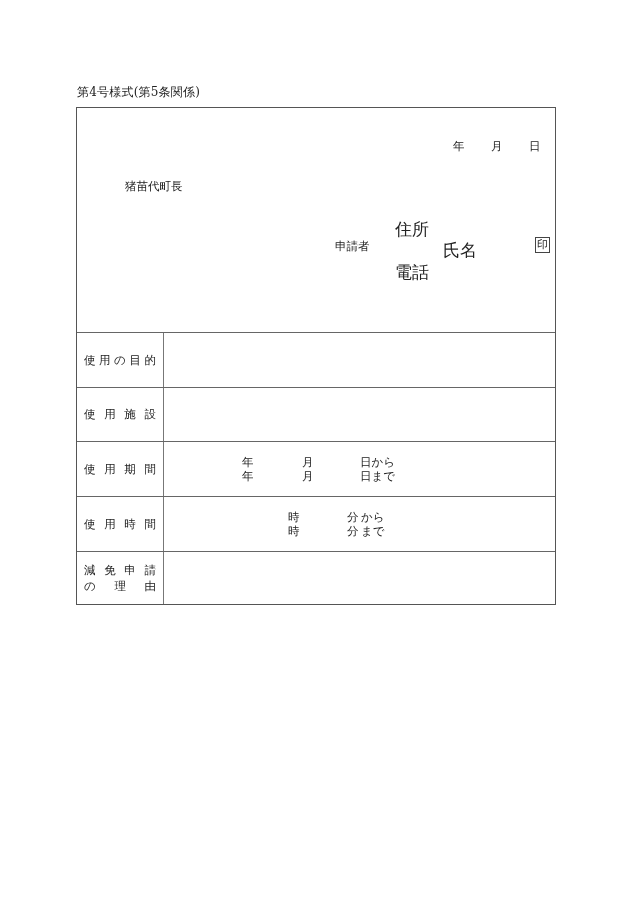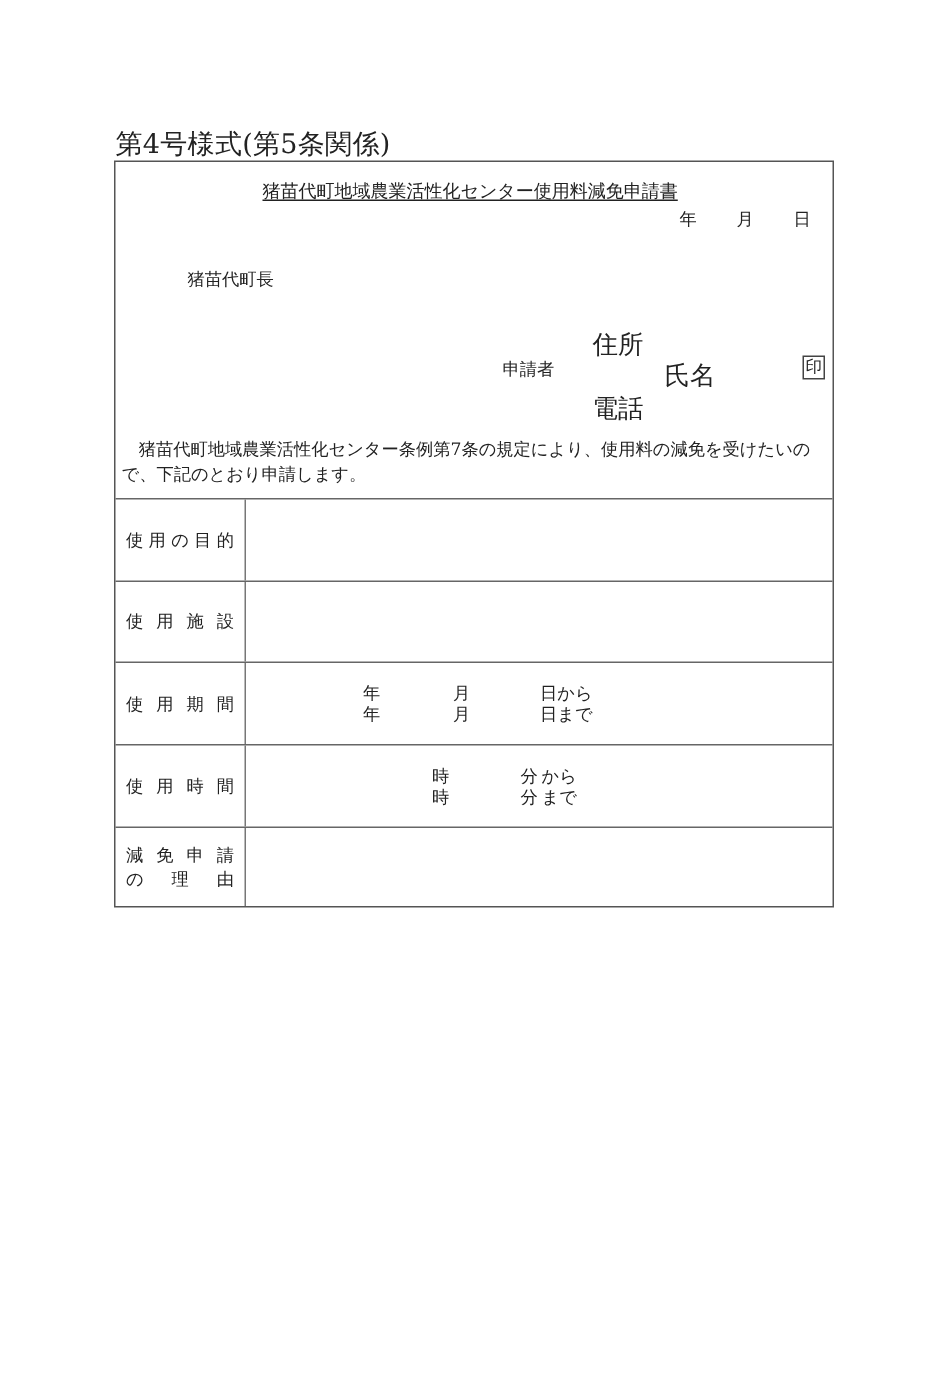--- a/index.html
+++ b/index.html
@@ -13,21 +13,21 @@
       position: relative;
       font-family: "DejaVu Serif", "Liberation Serif", serif;
       color: #222222;
       font-size: 11.5px;
       overflow: hidden;
     }
     .form-number {
       position: absolute;
       left: 77px;
       top: 84px;
-      font-size: 18px;
+      font-size: 12px;
       letter-spacing: 0.2px;
     }
     .form-table {
       position: absolute;
       left: 76px;
       top: 107px;
       width: 480px;
       height: 498px;
       border: 1.5px solid #555555;
       box-sizing: border-box;
@@ -182,39 +182,37 @@
     .bracket-gap { display: inline-block; width: 28px; }
   </style>
 </head>
 <body>
 
 <div class="form-number">第4号様式(第5条関係)</div>
 
 <div class="form-table">
 
   <div class="header-block">
-    <div class="doc-title">猪苗代町地域農業活性化センター使用料減免申請書</div>
 
     <div class="date-line">
       <span class="date-year">年</span>
       <span class="date-month">月</span>
       <span class="date-day">日</span>
     </div>
 
     <div class="addressee">猪苗代町長</div>
 
     <div class="applicant">
       <span class="role">申請者</span>
       <span class="field f-address">住所</span>
       <span class="field f-name">氏名</span>
       <span class="field f-phone">電話</span>
       <span class="seal">印</span>
     </div>
 
-    <div class="statement">猪苗代町地域農業活性化センター条例第7条の規定により、使用料の減免を受けたいので、下記のとおり申請します。</div>
   </div>
 
   <div class="row row-purpose">
     <div class="label-cell">
       <div class="label-spread">
         <span>使</span>
         <span>用</span>
         <span>の</span>
         <span>目</span>
         <span>的</span>

